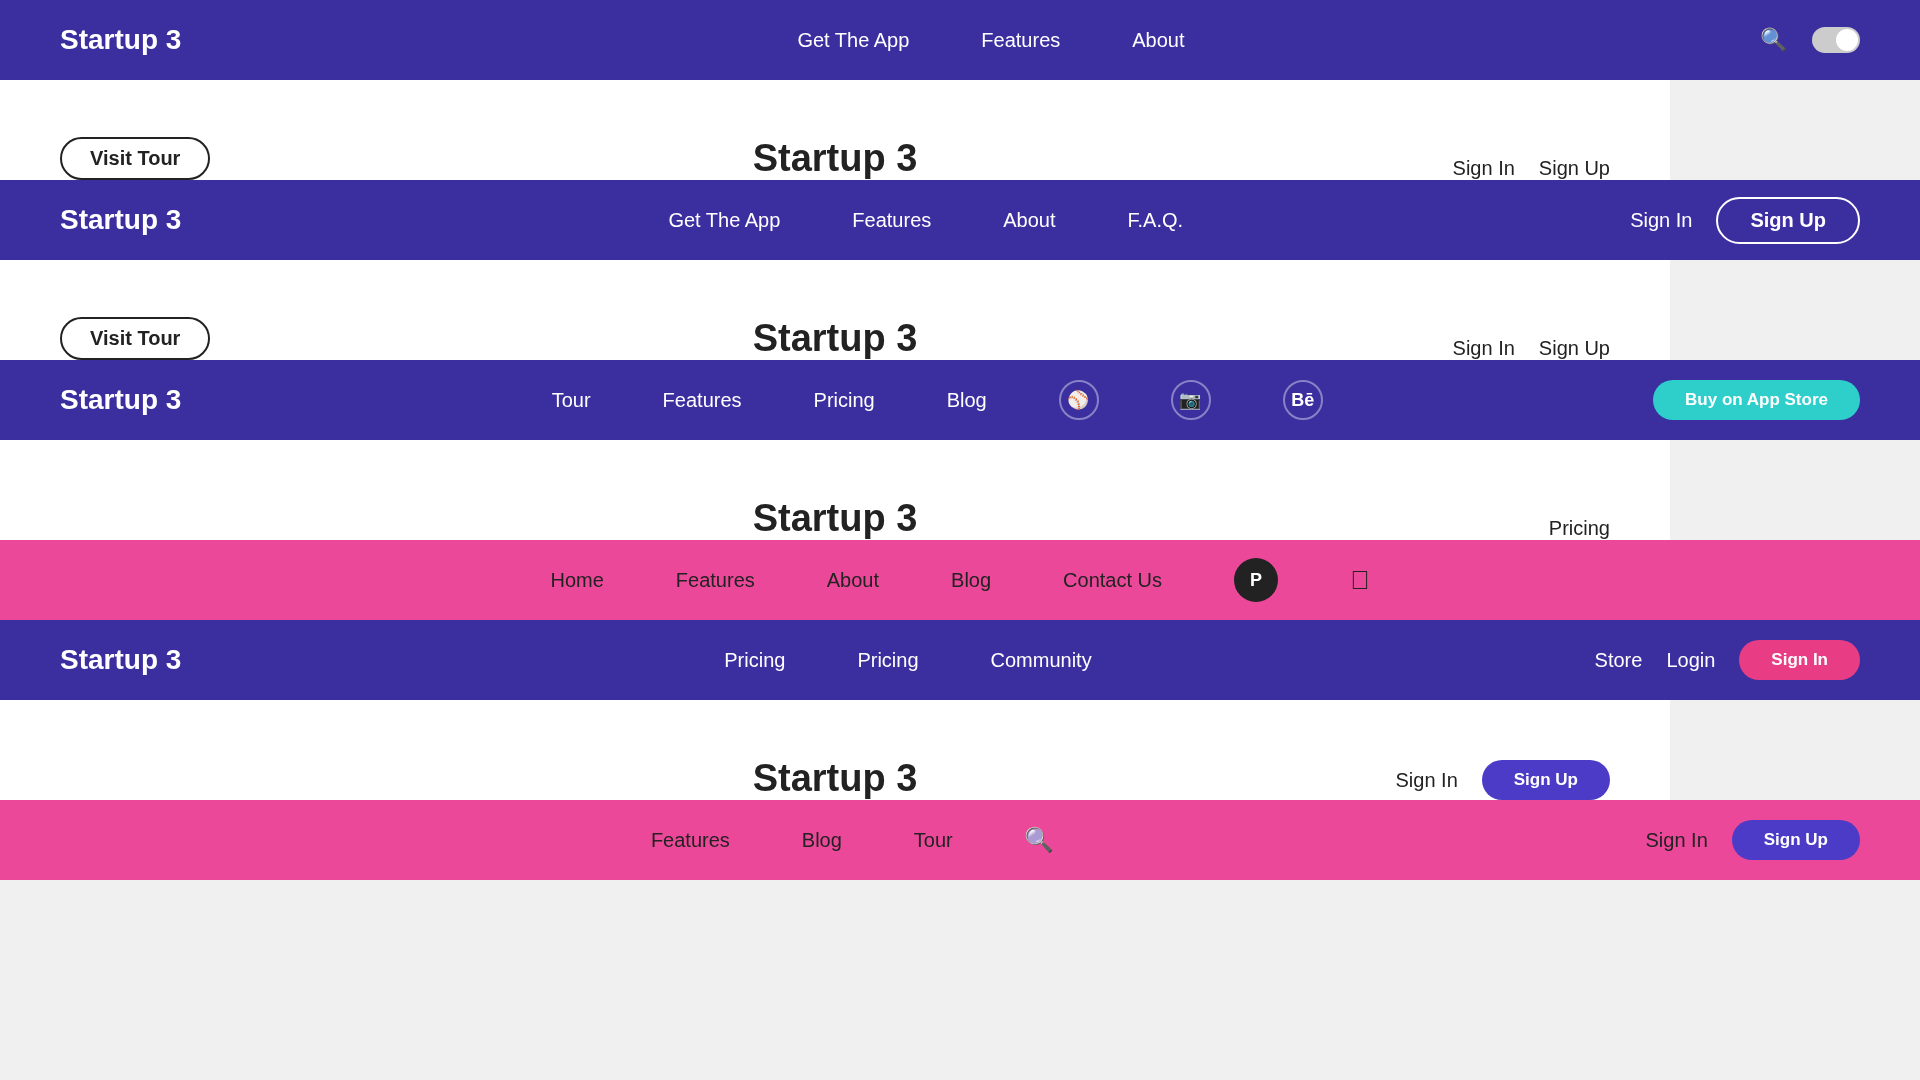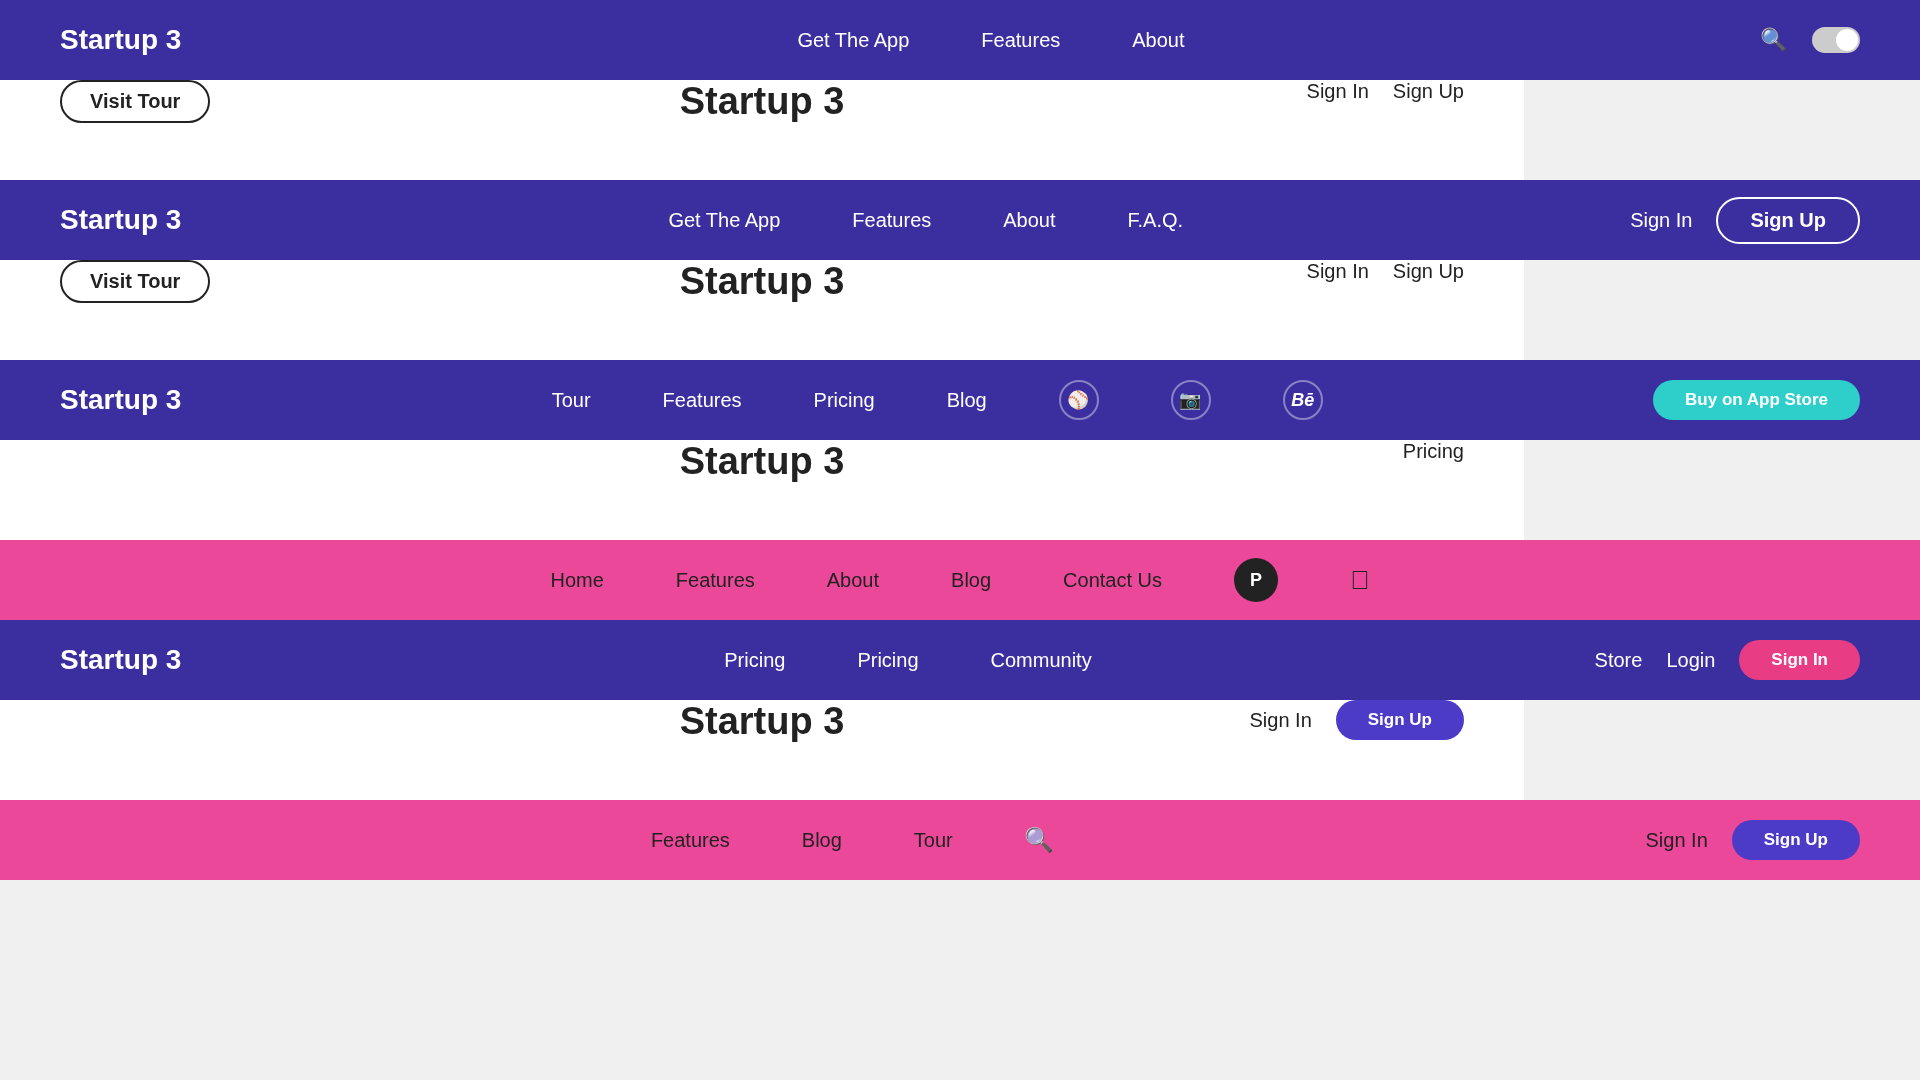--- a/index.html
+++ b/index.html
@@ -80,23 +80,23 @@
     }
     .btn-teal { background: #2ececa; color: #fff; }
     .btn-pink { background: #e83d84; color: #fff; }
     .btn-purple2 { background: #4b3bc7; color: #fff; }
 
     
     .content-row {
       background: #fff;
       height: 100px;
       display: flex;
-      align-items: flex-start;
+      align-items: flex-end;
       padding: 0 60px;
-      width: 1524px;
+      width: 1670px;
       position: relative;
     }
     .content-row .center-title {
       position: absolute;
       left: 50%;
       transform: translateX(-50%);
       font-size: 38px;
       font-weight: 800;
       color: #222;
     }
@@ -137,21 +137,20 @@
       color: #555;
     }
     .social-instagram {
       border: 2px solid #e0e0e0;
       color: #555;
     }
     .social-behance {
       border: 2px solid #e0e0e0;
       color: #555;
       font-weight: 800;
-      font-style: italic;
     }
 
     .apple-icon {
       font-size: 26px;
       cursor: pointer;
       color: #222;
     }
 
     
     .row-wrap {

